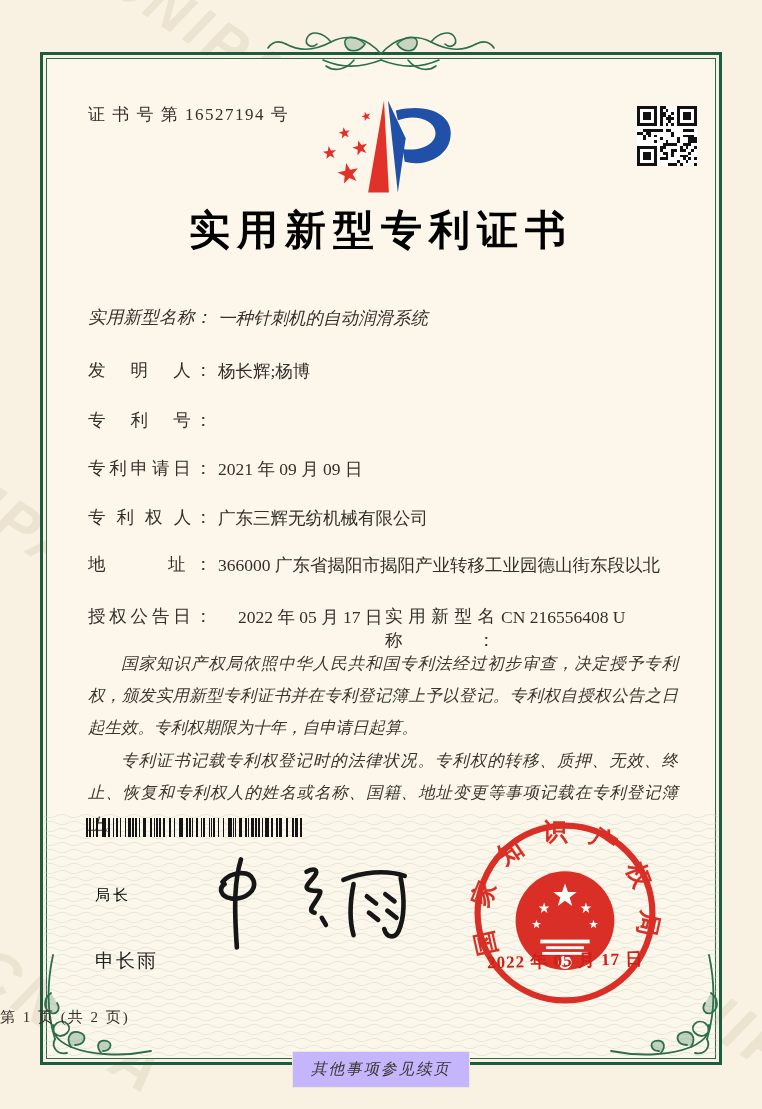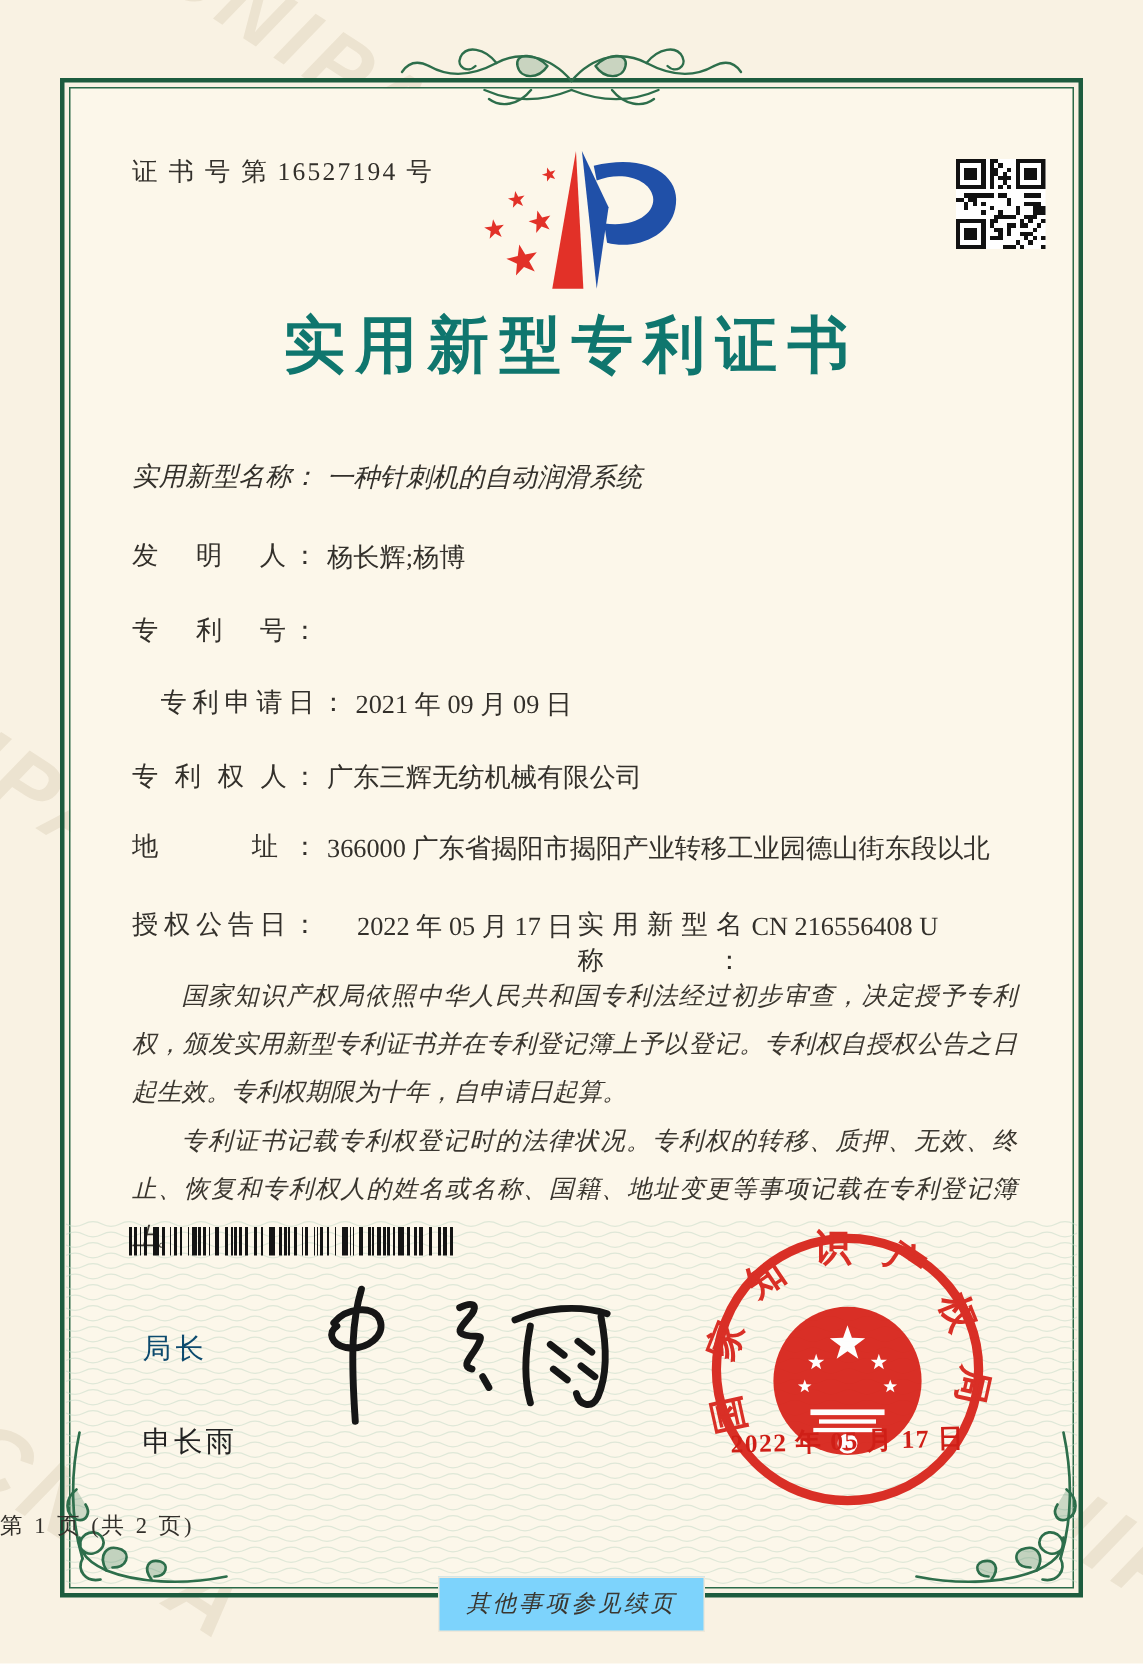--- a/index.html
+++ b/index.html
@@ -29,63 +29,63 @@
   }
   .ornament{position:absolute; pointer-events:none;}
   .cert-no{
     position:absolute; left:88px; top:103px; font-size:17px;
     letter-spacing:1.5px; color:#33302b;
   }
   .logo{position:absolute; left:303px; top:96px; width:158px; height:106px;}
   .qr{position:absolute; left:637px; top:106px; width:60px; height:60px;}
   .title{
     position:absolute; left:0; top:203px; width:762px; text-align:center;
-    font-size:41px; font-weight:bold; letter-spacing:7px; color:#0f766e;
+    font-size:41px; font-weight:bold; letter-spacing:7px; color:#000000;
   }
   .field{position:absolute; left:88px; font-size:17.5px; display:flex; color:#33302b;}
   .field .lab{
     width:124px; flex:0 0 124px; display:inline-block;
     text-align:justify; text-align-last:justify;
   }
   .field .val{margin-left:6px; flex:1; line-height:1.55;}
   .addr{width:588px;}
   .grant-no{left:385px;}
   .grant-no .lab{width:110px; flex:0 0 110px;}
   .body-par{
     position:absolute; left:88px; top:648px; width:590px;
     font-size:16.5px; line-height:1.95; font-style:italic; color:#3a362f;
     text-align:justify;
   }
   .body-par p{margin:0; text-indent:2em;}
   .waves{position:absolute; left:44px; top:810px; width:674px; height:253px;}
   .barcode{position:absolute; left:86px; top:818px; width:218px; height:19px;}
   .sig-title{
-    position:absolute; left:95px; top:886px; font-size:19px;
-    font-family:"Liberation Sans","DejaVu Sans",sans-serif; color:#0c4a6e;
+    position:absolute; left:95px; top:886px; font-size:15px;
+    font-family:"Liberation Sans","DejaVu Sans",sans-serif; color:#000000;
     letter-spacing:3px;
   }
   .sig-name{
     position:absolute; left:95px; top:924px; font-size:19px;
     font-family:"Liberation Sans","DejaVu Sans",sans-serif; color:#222;
     letter-spacing:2px;
     margin-top:24px;
   }
   .sig-hand{position:absolute; left:200px; top:852px; width:215px; height:105px;}
   .seal{position:absolute; left:468px; top:818px; width:194px; height:190px; opacity:.95;}
   .seal-date{
     position:absolute; left:487px; top:949px; width:180px; font-size:17px;
     color:#cf1f17; letter-spacing:1px; transform:rotate(-1.5deg); font-weight:bold;
   }
   .page-info{
     position:absolute; left:0; top:1008px; width:762px; 
     font-size:15px; letter-spacing:2px; color:#33302b;
   }
   .note-box{
     position:absolute; left:50%; top:1051px; transform:translateX(-50%);
-    background:#7dd3fc; border:1px solid #eee8da; padding:7px 18px;
+    background:#c4b5fd; border:1px solid #eee8da; padding:7px 18px;
     font-size:15.5px; font-style:italic; letter-spacing:2px; color:#3a362f;
   }
 </style>
 </head>
 <body>
 
 <div class="page">
 
   <div class="watermark" style="left:95px; top:-8px; font-size:58px;">CNIPA</div>
   <div class="watermark" style="left:478px; top:300px; font-size:64px; opacity:.30;">CNIPA</div>
@@ -301,21 +301,21 @@
     <span class="lab">实用新型名称：</span>
     <span class="val">一种针刺机的自动润滑系统</span>
   </div>
   <div class="field" style="top:358px;">
     <span class="lab">发　明　人：</span>
     <span class="val">杨长辉;杨博</span>
   </div>
   <div class="field" style="top:408px;">
     <span class="lab">专　利　号：</span>
   </div>
-  <div class="field" style="top:456px;margin-left:19px;">
+  <div class="field" style="top:456px;">
     <span class="lab">专利申请日：</span>
     <span class="val">2021 年 09 月 09 日</span>
   </div>
   <div class="field" style="top:505px;">
     <span class="lab">专 利 权 人：</span>
     <span class="val">广东三辉无纺机械有限公司</span>
   </div>
   <div class="field addr" style="top:552px;">
     <span class="lab">地　　址：</span>
     <span class="val">366000 广东省揭阳市揭阳产业转移工业园德山街东段以北</span>

